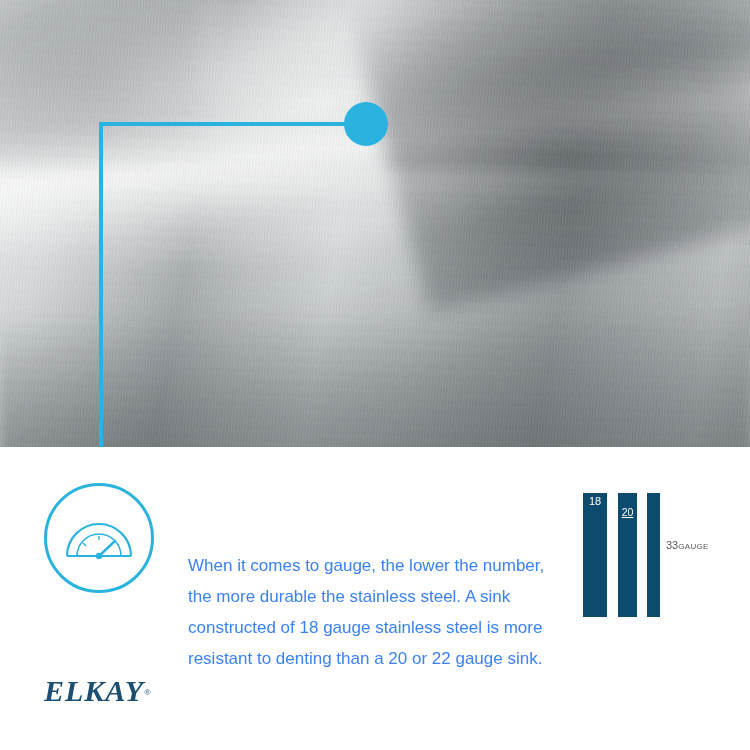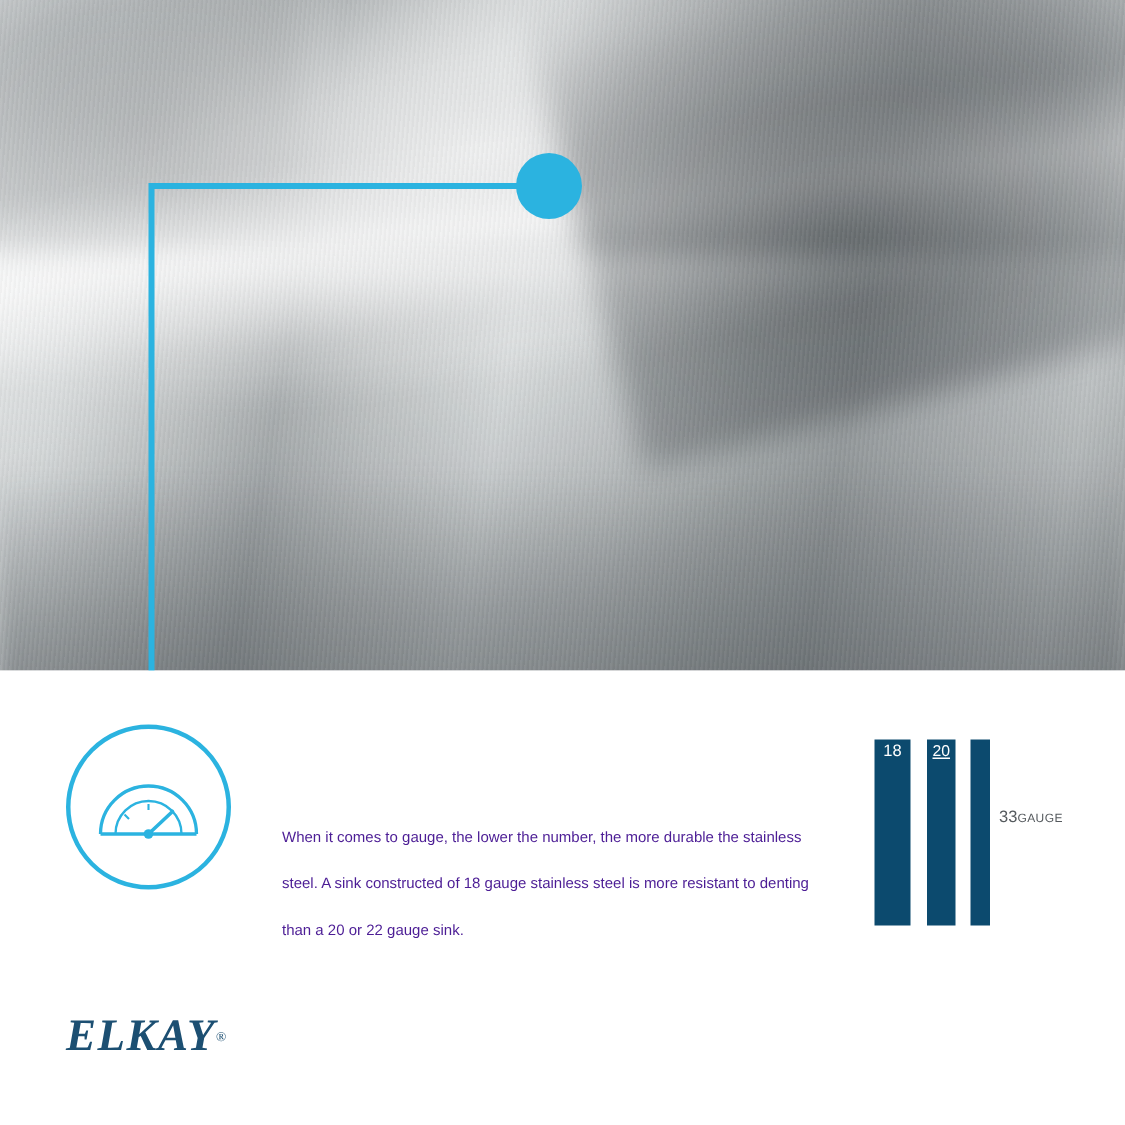--- a/index.html
+++ b/index.html
@@ -193,23 +193,23 @@
     letter-spacing: 1.6px;
     color: #1c4f72;
     font-family: "Liberation Sans", sans-serif;
   }
 
   .body-copy {
     position: absolute;
     left: 188px;
     top: 86px;
     width: 366px;
-    font-size: 10px;
+    font-size: 17px;
     line-height: 31px;
-    color: #4c1d95;
+    color: #3b82f6;
     font-family: "Liberation Sans", sans-serif;
   }
 
   
   .bars {
     position: absolute;
     left: 583px;
     top: 36px;
     width: 130px;
     height: 130px;
@@ -225,21 +225,21 @@
   }
   .bar-label {
     color: #ffffff;
     font-size: 11px;
     font-family: "Liberation Sans", sans-serif;
   }
   .bar-18 { left: 0px;  width: 24px; height: 124px; }
   .bar-20 { left: 35px; width: 19px; height: 124px; }
   .bar-22 { left: 64px; width: 13px; height: 124px; }
   .bar-18 .bar-label { position: relative; top: 2px; }
-  .bar-20 .bar-label { position: relative; top: 2px; font-size: 10.5px; text-decoration: underline; }
+  .bar-20 .bar-label { position: relative; top: 13px; font-size: 10.5px; text-decoration: underline; }
   .bar-22-caption {
     position: absolute;
     left: 83px;
     top: 56px;
     color: #555a5e;
     font-size: 11px;
     white-space: nowrap;
     font-family: "Liberation Sans", sans-serif;
   }
   .bar-22-caption .small {

